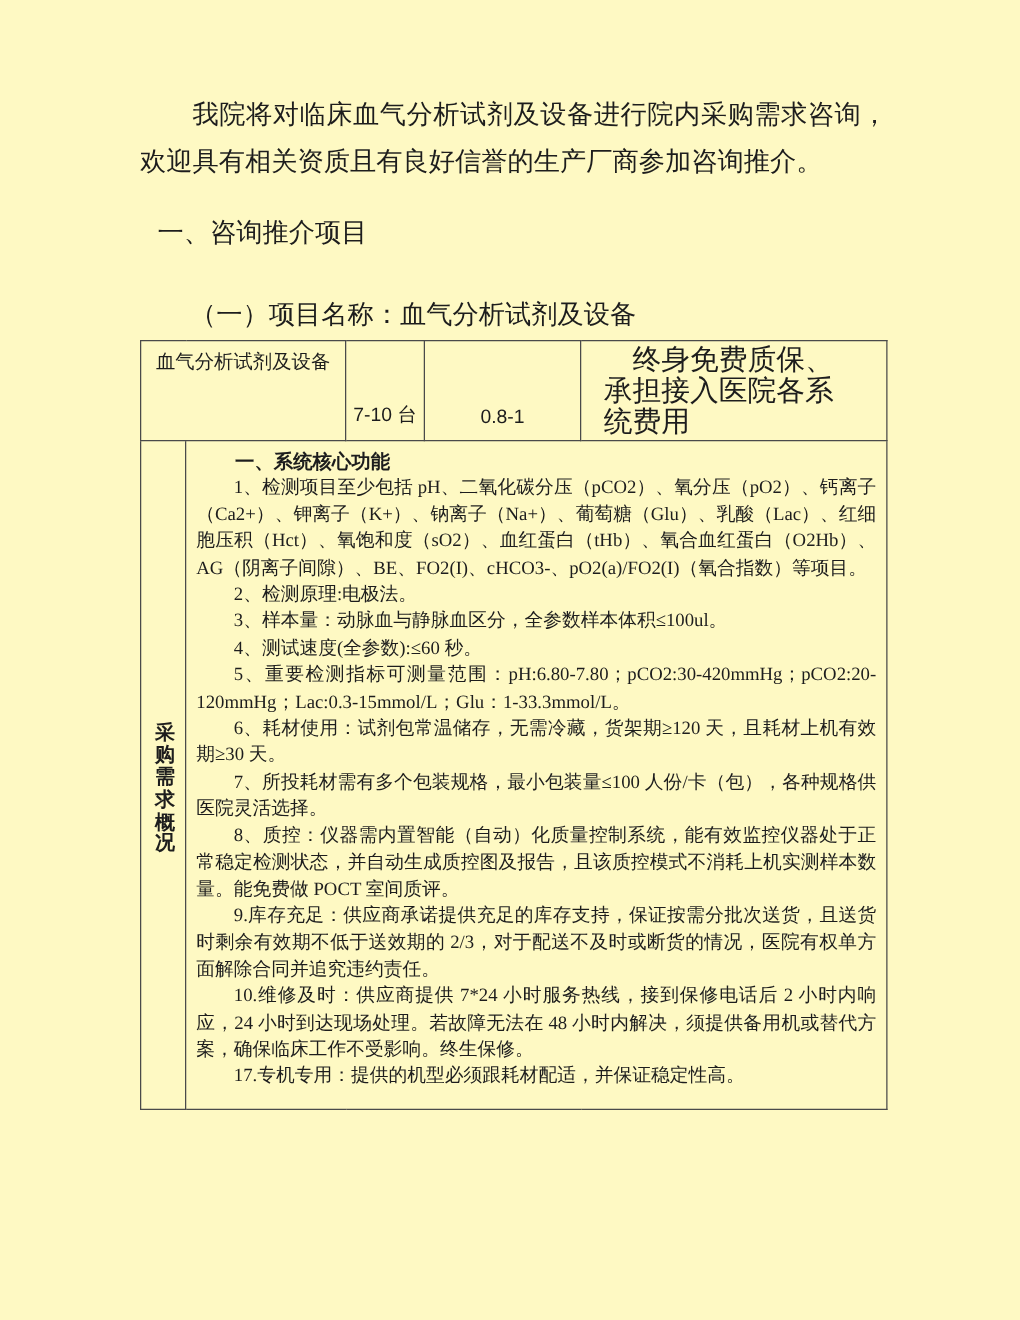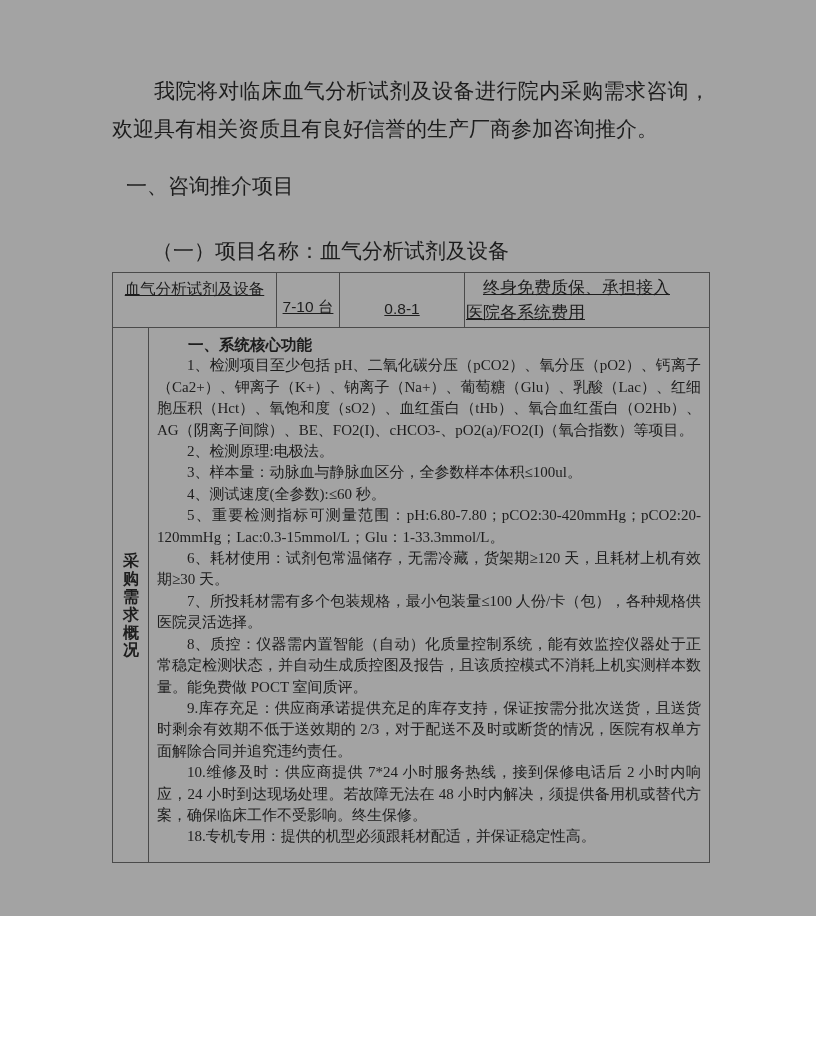--- a/index.html
+++ b/index.html
@@ -4,22 +4,22 @@
 <style>
   :root{
     --accent-red:#e25d5d;
     --border-gray:#4a4a4a;
     --ink:#1d1d1d;
   }
   *{box-sizing:border-box;margin:0;padding:0;}
   html,body{background:#ffffff;}
   .page{
     position:relative;
-    width:816px;height:916px;
-    background:#a3a3a3;
+    width:816px;height:1056px;
+    background:#fef9c3;
     overflow:hidden;
     padding:72px 106px 0 112px;
     color:var(--ink);
     font-family:"Liberation Serif", serif;
   }
   .intro{
     font-size:21px;
     line-height:38px;
     text-indent:2em;
     text-align:justify;
@@ -48,42 +48,42 @@
   }
   tr.header-row{height:44px;}
   tr.header-row th{
     font-size:16px;
     font-weight:bold;
     text-align:center;
     vertical-align:middle;
     letter-spacing:1px;
     font-family:"Liberation Serif", serif;
   }
-  tr.data-row{height:53px;text-decoration:underline;}
+  tr.data-row{height:53px;}
   td.cell-name{
     font-size:15.5px;
     text-align:center;
     vertical-align:top;
     padding-top:6px;
     font-family:"Liberation Serif", serif;
   }
   td.cell-qty, td.cell-price{
     font-size:15.5px;
     text-align:center;
     vertical-align:bottom;
     padding-bottom:9px;
   }
   td.cell-warranty{
     color:var(--accent-red);
-    font-size:17px;
+    font-size:23px;
     line-height:25px;
     text-align:left;
     vertical-align:middle;
     text-indent:1em;
-    padding:2px 30px 2px 1px;
+    padding:2px 30px 2px 18px;
     font-family:"Liberation Serif", serif;
   }
   tr.big-row{height:535px;}
   td.side-cell{
     text-align:center;
     vertical-align:middle;
   }
   .side-label{
     display:inline-block;
     writing-mode:vertical-lr;
@@ -148,20 +148,20 @@
           <p class="req-item">1、检测项目至少包括 pH、二氧化碳分压（pCO2）、氧分压（pO2）、钙离子（Ca2+）、钾离子（K+）、钠离子（Na+）、葡萄糖（Glu）、乳酸（Lac）、红细胞压积（Hct）、氧饱和度（sO2）、血红蛋白（tHb）、氧合血红蛋白（O2Hb）、AG（阴离子间隙）、BE、FO2(I)、cHCO3-、pO2(a)/FO2(I)（氧合指数）等项目。</p>
               <p class="req-item">2、检测原理:电极法。</p>
               <p class="req-item">3、样本量：动脉血与静脉血区分，全参数样本体积≤100ul。</p>
               <p class="req-item">4、测试速度(全参数):≤60 秒。</p>
               <p class="req-item">5、重要检测指标可测量范围：pH:6.80-7.80；pCO2:30-420mmHg；pCO2:20-120mmHg；Lac:0.3-15mmol/L；Glu：1-33.3mmol/L。</p>
               <p class="req-item">6、耗材使用：试剂包常温储存，无需冷藏，货架期≥120 天，且耗材上机有效期≥30 天。</p>
               <p class="req-item">7、所投耗材需有多个包装规格，最小包装量≤100 人份/卡（包），各种规格供医院灵活选择。</p>
               <p class="req-item">8、质控：仪器需内置智能（自动）化质量控制系统，能有效监控仪器处于正常稳定检测状态，并自动生成质控图及报告，且该质控模式不消耗上机实测样本数量。能免费做 POCT 室间质评。</p>
               <p class="req-item">9.库存充足：供应商承诺提供充足的库存支持，保证按需分批次送货，且送货时剩余有效期不低于送效期的 2/3，对于配送不及时或断货的情况，医院有权单方面解除合同并追究违约责任。</p>
               <p class="req-item">10.维修及时：供应商提供 7*24 小时服务热线，接到保修电话后 2 小时内响应，24 小时到达现场处理。若故障无法在 48 小时内解决，须提供备用机或替代方案，确保临床工作不受影响。终生保修。</p>
-              <p class="req-item">18.专机专用：提供的机型必须跟耗材配适，并保证稳定性高。</p>
+              <p class="req-item">17.专机专用：提供的机型必须跟耗材配适，并保证稳定性高。</p>
             </div>
         </td>
       </tr>
     </tbody>
   </table>
 
 </div>
 
 </body></html>

